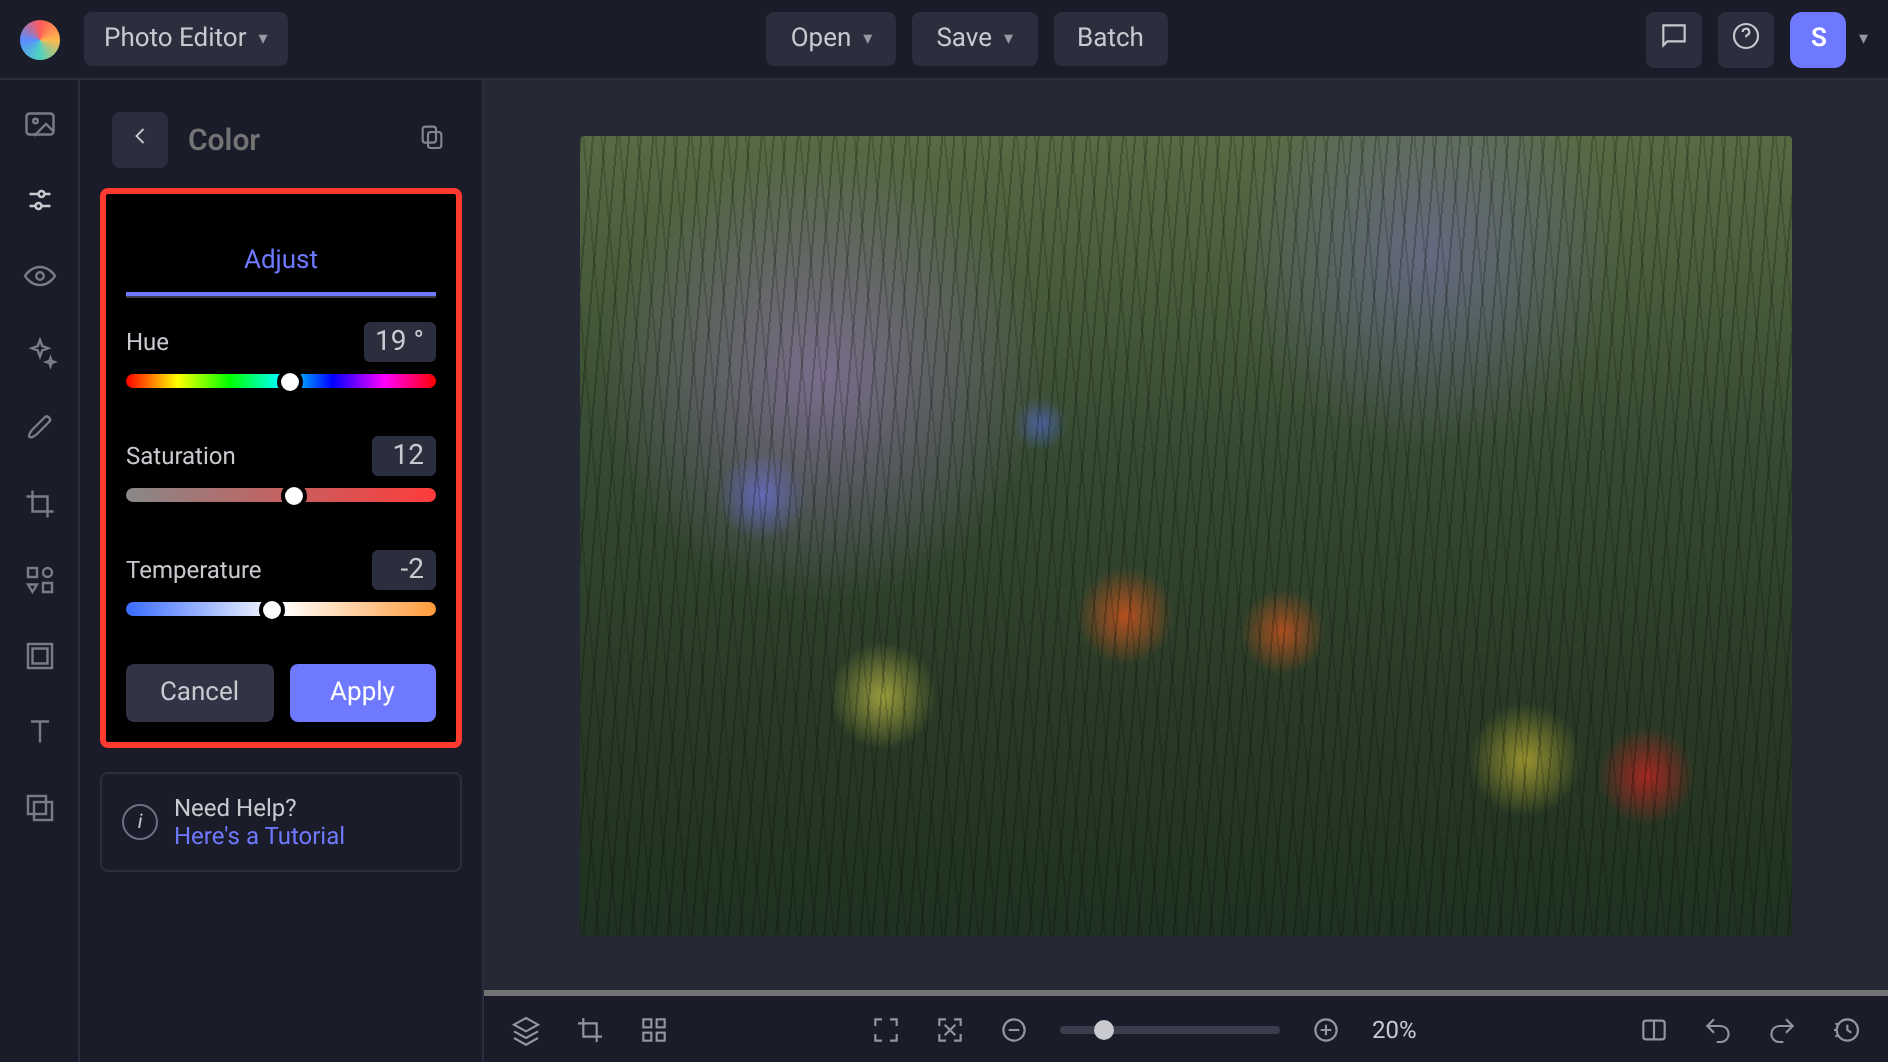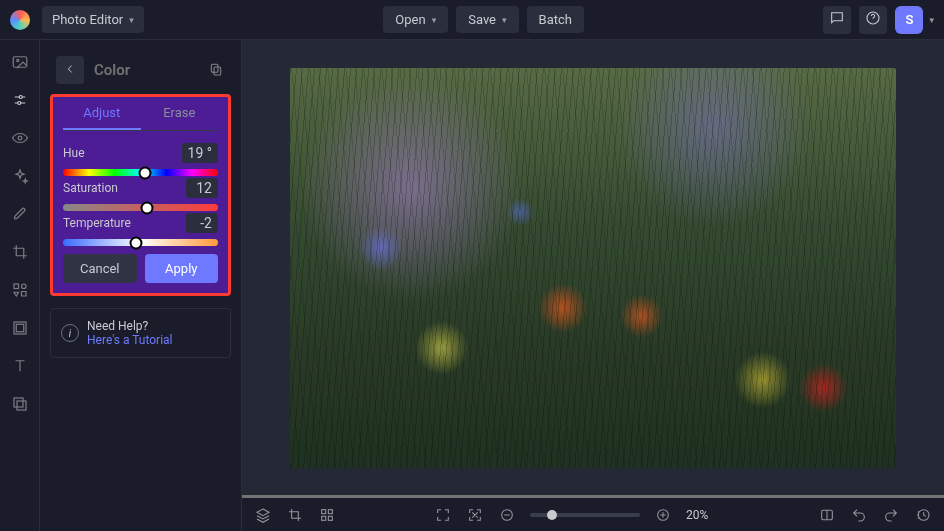--- a/index.html
+++ b/index.html
@@ -21,26 +21,26 @@
   .rail-icon.active { opacity: 1; }
   
   
   .panel { position: absolute; top: 40px; left: 40px; width: 202px; height: 491px; border-right: 1px solid #2a2e3d; padding: 10px 0; }
   .panel-inner { padding: 0 10px; }
   .panel-head { display: flex; align-items: center; gap: 10px; padding: 6px 6px 10px 6px; }
   .back-btn { width: 28px; height: 28px; background: #2a2e3d; border-radius: 4px; display: flex; align-items: center; justify-content: center; cursor: pointer; }
   .panel-title { font-weight: 600; color: #737373; font-size: 15px; flex: 1;}
   .copy-icn { width: 18px; height:18px; opacity:.6; cursor:pointer; display:flex;align-items:center;justify-content:center;}
   
-  .color-card { border: 3px solid #ff3b30; border-radius: 4px; padding: 2px 10px 10px 10px; background: #4c1d95; }
+  .color-card { border: 3px solid #ff3b30; border-radius: 4px; padding: 20px 10px 10px 10px; background: #000000; }
   .tabs { display: flex; border-bottom: 1px solid #383c4a; margin-bottom: 12px; }
   .tab { flex: 1; text-align: center; padding: 6px 0 8px 0; cursor: pointer; font-size: 13px; color: #8a8f9e; }
   .tab.active { color: #6e79ff; border-bottom: 2px solid #6e79ff; }
   
-  .slider-row { margin-bottom: 2px; }
+  .slider-row { margin-bottom: 24px; }
   .slider-head { display: flex; align-items: center; justify-content: space-between; margin-bottom: 6px; font-size: 12px; }
   .slider-val { background: #2a2e3d; padding: 2px 6px; border-radius: 3px; font-size: 14px; min-width: 32px; text-align: right;}
   .track { height: 7px; border-radius: 4px; position: relative; }
   .hue-track { background: linear-gradient(90deg, #ff0000, #ffff00, #00ff00, #00ffff, #0000ff, #ff00ff, #ff0000); }
   .sat-track { background: linear-gradient(90deg, #888888, #ff3b3b); }
   .temp-track { background: linear-gradient(90deg, #3a6bff, #ffffff, #ff9a3a); }
   .handle { position: absolute; top: 50%; transform: translate(-50%,-50%); width: 13px; height: 13px; background: #fff; border: 2px solid #000; border-radius: 50%; }
   
   .btn-row { display: flex; gap: 8px; margin-top: 8px; justify-content: space-between; }
   .btn { flex: 1; padding: 7px 0; text-align: center; border-radius: 4px; cursor: pointer; font-size: 13px; }
@@ -197,21 +197,20 @@
         <span><svg width="16" height="16" viewBox="0 0 24 24">
               <rect x="5" y="5" width="10" height="12" rx="2"></rect>
               <rect x="9" y="9" width="10" height="12" rx="2"></rect>
             </svg></span>
       </div>
     </div>
 
     <div class="color-card">
       <div class="tabs">
         <div class="tab active">Adjust</div>
-        <div class="tab">Erase</div>
       </div>
 
       <div class="slider-row">
         <div class="slider-head">
           <span>Hue</span>
           <span class="slider-val">19 °</span>
         </div>
         <div class="track hue-track">
           <div class="handle" style="left:53%"></div>
         </div>

